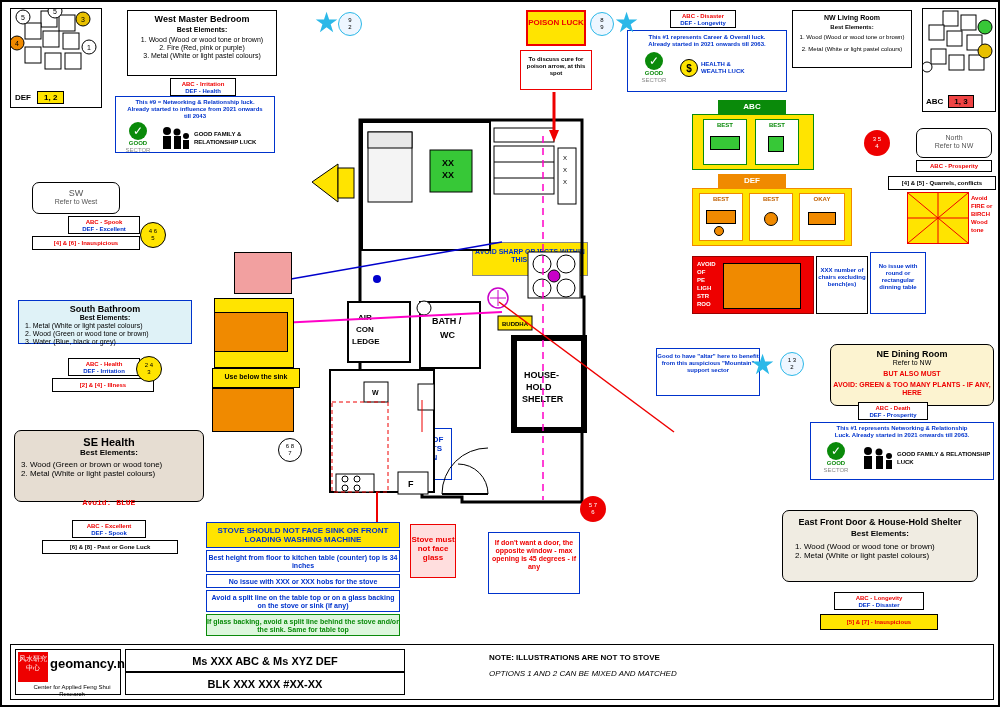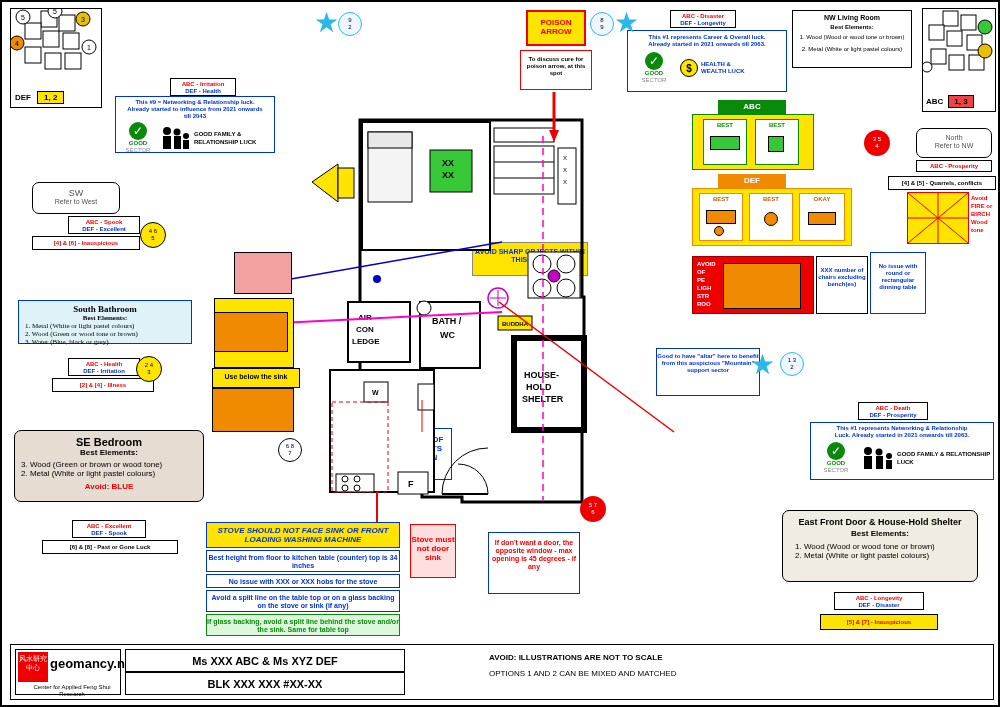--- a/index.html
+++ b/index.html
@@ -67,20 +67,27 @@
       <circle cx="62" cy="18" r="7" fill="#37c837" stroke="#000"></circle>
       <circle cx="62" cy="42" r="7" fill="#e8c000" stroke="#000"></circle>
       <circle cx="4" cy="58" r="5" fill="#fff" stroke="#000"></circle>
     </svg>
     <div class="abs" style="left:3px;bottom:3px;display:flex;align-items:center;gap:5px;">
       <span class="b s">ABC</span>
       <span class="b s" style="border:1px solid #000;padding:1px 5px;background:#ef4444;">1,  3</span>
     </div>
   </div>
 
+  <div class="abs box" style="left:125px;top:8px;width:150px;height:66px;">
+    <div class="ctr b m" style="margin-top:3px;">West Master Bedroom</div>
+    <div class="ctr b xs" style="margin-top:2px;">Best Elements:</div>
+    <div class="xs ctr" style="margin-top:2px;">1. Wood (Wood or wood tone or brown)</div>
+    <div class="xs ctr">2. Fire (Red, pink or purple)</div>
+    <div class="xs ctr">3. Metal (White or light pastel colours)</div>
+  </div>
   <div class="abs box" style="left:168px;top:76px;width:66px;height:18px;">
     <div class="tiny ctr b redtxt" style="margin-top:2px;">ABC - Irritation</div>
     <div class="tiny ctr b bluetxt">DEF - Health</div>
   </div>
 
   <div class="abs box" style="left:113px;top:94px;width:160px;height:57px;background:#fff;border-color:#0033cc;">
     <div class="tiny b bluetxt ctr" style="margin-top:2px;">This #9 = Networking &amp; Relationship luck.</div>
     <div class="tiny b bluetxt ctr">Already started to influence from 2021 onwards</div>
     <div class="tiny b bluetxt ctr">till 2043</div>
     <div style="display:flex;align-items:center;margin-top:2px;">
@@ -97,21 +104,21 @@
             <rect x="14" y="11" width="7" height="13" fill="#000"></rect>
           <circle cx="26" cy="11" r="3" fill="#000"></circle>
             <rect x="23" y="15" width="6" height="9" fill="#000"></rect>
         </svg>
       </div>
       <div class="tiny b" style="flex:1;line-height:8px;">GOOD FAMILY &amp; RELATIONSHIP LUCK</div>
     </div>
   </div>
 
   <div class="abs" style="left:524px;top:8px;width:60px;height:36px;background:#ffe400;border:2px solid #e00;">
-    <div class="ctr b s redtxt" style="margin-top:6px;">POISON ARROW</div>
+    <div class="ctr b s redtxt" style="margin-top:6px;">POISON LUCK</div>
   </div>
   <div class="abs box" style="left:518px;top:48px;width:72px;height:40px;border-color:#e00;">
     <div class="tiny b ctr" style="margin-top:5px;">To discuss cure for poison arrow, at this spot</div>
   </div>
 
   <div class="abs box" style="left:625px;top:28px;width:160px;height:62px;border-color:#0033cc;">
     <div class="tiny b bluetxt ctr" style="margin-top:3px;">This #1 represents Career &amp; Overall luck.</div>
     <div class="tiny b bluetxt ctr">Already started in 2021 onwards till 2063.</div>
     <div style="display:flex;align-items:center;margin-top:4px;">
       <div style="width:52px;text-align:center;">
@@ -164,50 +171,56 @@
     <div class="ctr xs" style="color:#555;">Refer to West</div>
   </div>
   <div class="abs box" style="left:66px;top:214px;width:72px;height:18px;">
     <div class="tiny ctr b redtxt" style="margin-top:2px;">ABC - Spook</div>
     <div class="tiny ctr b bluetxt">DEF - Excellent</div>
   </div>
   <div class="abs box" style="left:30px;top:234px;width:108px;height:14px;">
     <div class="tiny b ctr redtxt" style="margin-top:3px;">[4] &amp; [6] - Inauspicious</div>
   </div>
 
-  <div class="abs box" style="left:16px;top:298px;width:174px;height:44px;background:#dff2f7;border-color:#0033cc;font-family:Liberation Serif, serif;">
+  <div class="abs box" style="left:16px;top:298px;width:174px;height:44px;background:#dff2f7;border-color:#0033cc;">
     <div class="ctr b m" style="margin-top:3px;">South Bathroom</div>
     <div class="ctr b xs">Best Elements:</div>
     <div class="xs" style="margin-left:6px;">1. Metal (White or light pastel colours)</div>
     <div class="xs" style="margin-left:6px;">2. Wood (Green or wood tone or brown)</div>
     <div class="xs" style="margin-left:6px;">3. Water (Blue, black or grey)</div>
   </div>
   <div class="abs box" style="left:66px;top:356px;width:72px;height:18px;">
     <div class="tiny ctr b redtxt" style="margin-top:2px;">ABC - Health</div>
     <div class="tiny ctr b bluetxt">DEF - Irritation</div>
   </div>
   <div class="abs box" style="left:50px;top:376px;width:102px;height:14px;">
     <div class="tiny b ctr redtxt" style="margin-top:3px;">[2] &amp; [4] - Illness</div>
   </div>
 
   <div class="abs box rnd" style="left:12px;top:428px;width:190px;height:72px;background:#e6ddd2;">
-    <div class="ctr b l" style="margin-top:5px;">SE Bedroom</div>
+    <div class="ctr b l" style="margin-top:5px;">SE Health</div>
     <div class="ctr b s">Best Elements:</div>
     <div class="s" style="margin-left:6px;margin-top:3px;">3. Wood (Green or brown or wood tone)</div>
     <div class="s" style="margin-left:6px;">2. Metal (White or light pastel colours)</div>
-    <div class="ctr b s redtxt" style="margin-top:4px;">Avoid: BLUE</div>
+    <div class="ctr b s redtxt" style="margin-top:20px;font-family:Liberation Mono, monospace;">Avoid: BLUE</div>
   </div>
   <div class="abs box" style="left:70px;top:518px;width:74px;height:18px;">
     <div class="tiny ctr b redtxt" style="margin-top:2px;">ABC - Excellent</div>
     <div class="tiny ctr b bluetxt">DEF - Spook</div>
   </div>
   <div class="abs box" style="left:40px;top:538px;width:136px;height:14px;">
     <div class="tiny b ctr" style="margin-top:3px;">[6] &amp; [8] - Past or Gone Luck</div>
   </div>
 
+  <div class="abs box rnd" style="left:828px;top:342px;width:164px;height:62px;background:#fcf3d0;">
+    <div class="ctr b m" style="margin-top:4px;">NE Dining Room</div>
+    <div class="ctr xs">Refer to NW</div>
+    <div class="ctr b xs redtxt" style="margin-top:3px;">BUT ALSO MUST</div>
+    <div class="ctr b xs redtxt" style="margin-top:3px;">AVOID: GREEN &amp; TOO MANY PLANTS - IF ANY, HERE</div>
+  </div>
 
   <div class="abs box" style="left:808px;top:420px;width:184px;height:58px;border-color:#0033cc;">
     <div class="tiny b bluetxt ctr" style="margin-top:2px;">This #1 represents Networking &amp; Relationship</div>
     <div class="tiny b bluetxt ctr">Luck. Already started in 2021 onwards till 2063.</div>
     <div style="display:flex;align-items:center;margin-top:3px;">
       <div style="width:50px;text-align:center;">
         <div class="circle" style="width:18px;height:18px;background:#0a8a0a;color:#fff;font-size:12px;margin:0 auto;">✓</div>
         <div class="tiny b greentxt">GOOD</div>
         <div class="tiny" style="color:#888;">SECTOR</div>
       </div>
@@ -301,37 +314,37 @@
   <div class="abs" style="left:470px;top:240px;width:116px;height:34px;background:#ffe400;border:1px solid #888;">
     <div class="ctr b xs bluetxt" style="margin-top:5px;">AVOID SHARP OBJECTS WITHIN THIS ZONE</div>
   </div>
 
 
   <div class="abs box" style="left:366px;top:426px;width:84px;height:52px;border-color:#0033cc;">
     <div class="ctr b s bluetxt" style="margin-top:6px;">XXX NUMBER OF CEILING LIGHTS FOR KITCHEN</div>
   </div>
 
   <div class="abs box" style="left:204px;top:520px;width:194px;height:26px;background:#ffe400;border-color:#0033cc;">
-    <div class="ctr b s bluetxt" style="margin-top:3px;font-style:italic;">STOVE SHOULD NOT FACE SINK OR FRONT LOADING WASHING MACHINE</div>
+    <div class="ctr b s bluetxt" style="margin-top:3px;">STOVE SHOULD NOT FACE SINK OR FRONT LOADING WASHING MACHINE</div>
   </div>
   <div class="abs box" style="left:204px;top:548px;width:194px;height:22px;border-color:#0033cc;">
     <div class="ctr b xs bluetxt" style="margin-top:3px;">Best height from floor to kitchen table (counter) top is 34 inches</div>
   </div>
   <div class="abs box" style="left:204px;top:572px;width:194px;height:14px;border-color:#0033cc;">
     <div class="ctr b xs bluetxt" style="margin-top:3px;">No issue with XXX or XXX hobs for the stove</div>
   </div>
   <div class="abs box" style="left:204px;top:588px;width:194px;height:22px;border-color:#0033cc;">
     <div class="ctr b xs bluetxt" style="margin-top:3px;">Avoid a split line on the table top or on a glass backing on the stove or sink (if any)</div>
   </div>
   <div class="abs box" style="left:204px;top:612px;width:194px;height:22px;background:#ddf7dd;border-color:#0a8a0a;">
     <div class="ctr b xs greentxt" style="margin-top:3px;">If glass backing, avoid a split line behind the stove and/or the sink. Same for table top</div>
   </div>
 
   <div class="abs box" style="left:408px;top:522px;width:46px;height:54px;background:#ffdede;border-color:#e00;">
-    <div class="ctr b s redtxt" style="margin-top:10px;">Stove must not door sink</div>
+    <div class="ctr b s redtxt" style="margin-top:10px;">Stove must not face glass</div>
   </div>
 
   <div class="abs box" style="left:486px;top:530px;width:92px;height:62px;border-color:#0033cc;">
     <div class="ctr b xs redtxt" style="margin-top:6px;">If don't want a door, the opposite window - max opening is 45 degrees - if any</div>
   </div>
 
   <div class="abs" style="left:210px;top:366px;width:88px;height:20px;background:#ffe400;border:1px solid #000;">
     <div class="ctr b xs" style="margin-top:4px;">Use below the sink</div>
   </div>
 
@@ -472,18 +485,18 @@
       <div class="abs b" style="left:34px;top:6px;font-size:13px;">geomancy.net</div>
       <div class="abs tiny" style="left:8px;top:34px;width:96px;text-align:center;">Center for Applied Feng Shui Research</div>
     </div>
     <div class="abs box" style="left:114px;top:27px;width:280px;height:23px;">
       <div class="ctr b l" style="margin-top:5px;">BLK XXX XXX #XX-XX</div>
     </div>
     <div class="abs box" style="left:114px;top:4px;width:280px;height:23px;">
       <div class="ctr b l" style="margin-top:5px;">Ms XXX ABC &amp; Ms XYZ DEF</div>
     </div>
     <div class="abs" style="left:478px;top:8px;width:500px;height:42px;">
-      <div class="b s">AVOID: ILLUSTRATIONS ARE NOT TO SCALE</div>
-      <div class="s" style="margin-top:7px;">OPTIONS 1 AND 2 CAN BE MIXED AND MATCHED</div>
+      <div class="b s">NOTE: ILLUSTRATIONS ARE NOT TO STOVE</div>
+      <div class="s" style="font-style:italic;margin-top:7px;">OPTIONS 1 AND 2 CAN BE MIXED AND MATCHED</div>
     </div>
   </div>
 
 </div>
 
 </body></html>

